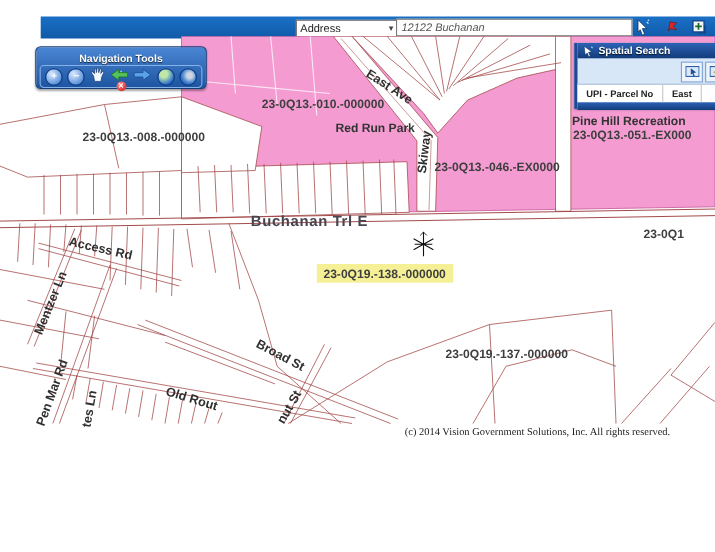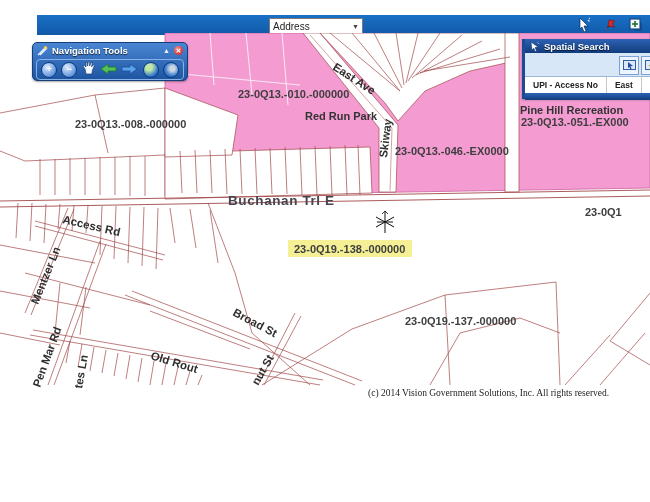--- a/index.html
+++ b/index.html
@@ -17,21 +17,21 @@
     border:1px solid #7a7a7a;font-size:10px;color:#555;font-style:italic;padding:0 4px;
     font-family:"Liberation Sans", sans-serif;}
   .tb-icons{position:absolute;left:538px;top:0;height:20px;display:flex;align-items:center;gap:8px;}
   .tb-ic{width:18px;height:18px;display:flex;align-items:center;justify-content:center;}
   .collapse{position:absolute;left:612px;top:0px;}
 
   
   .navtools{position:absolute;left:32px;top:42px;width:154px;height:37px;border-radius:5px;
     background:linear-gradient(#4a86d4,#1d54a0);border:1px solid #163e78;
     box-shadow:0 1px 2px rgba(0,0,0,.35);z-index:30;}
-  .navtools .tbar{display:flex;align-items:center;height:13px;padding:1px 4px 0 4px;gap:4px;}
+  .navtools .tbar{display:flex;align-items:center;height:13px;padding:1px 4px 0 4px;gap:4px;flex-direction:column;}
   .navtools .ttl{color:#fff;font-weight:bold;font-size:9.5px;text-shadow:0 1px 1px #123;flex:1;}
   .navtools .min{color:#eaf2ff;font-size:7px;line-height:7px;}
   .navtools .cls{width:9px;height:9px;border-radius:50%;background:radial-gradient(circle at 35% 30%,#ff8a8a,#c21414);
     color:#fff;font-size:6.5px;line-height:9px;text-align:center;font-weight:bold;}
   .navtools .tools{margin:2px 3px;height:19px;border:1px solid #86b2e8;border-radius:4px;
     display:flex;align-items:center;justify-content:space-around;padding:0 2px;}
   .mag{width:14px;height:14px;border-radius:50%;border:1px solid #0d3c80;
     background:radial-gradient(circle at 35% 30%,#dbeaff,#2e72cc);color:#fff;font-weight:bold;
     font-size:9px;line-height:13px;text-align:center;}
   .globe{width:14px;height:14px;border-radius:50%;border:1px solid #0d3c80;
@@ -66,20 +66,21 @@
 </head>
 <body>
 
 <div id="stage">
 
   <div class="topbar">
     <div class="addr-select">
       <span>Address</span>
       <span class="dd">▼</span>
     </div>
+    <input class="addr-input" value="12122 Buchanan" style="">
     <div class="tb-icons">
       <div class="tb-ic">
         <svg width="16" height="16" viewBox="0 0 16 16">
           <polygon points="4,1 12,9 8,9 10,14 8,15 6,10 4,12" fill="#ffffff" stroke="#0a2f60" stroke-width="0.7"></polygon>
           <path d="M12 3 l1.5 1.5 M13 1 l.9 .9" stroke="#bfe0ff" stroke-width="1.2"></path>
         </svg>
       </div>
       <div class="tb-ic">
         <svg width="16" height="16" viewBox="0 0 16 16">
           <path d="M3 13 L12 4" stroke="#5a2a2a" stroke-width="1.2"></path>
@@ -229,20 +230,20 @@
         </svg>
       </div>
       <div class="sp-btn" style="left:116px;">
         <svg width="13" height="11" viewBox="0 0 13 11">
           <rect x="0.5" y="0.5" width="12" height="9" fill="#dce9f8" stroke="#2d5fa8"></rect>
           <polygon points="8,1 4,6 6.4,6 4.6,10 10,4.6 7.4,4.6" fill="#f4c11a" stroke="#9c7606" stroke-width="0.4"></polygon>
         </svg>
       </div>
     </div>
     <div class="tabs">
-      <div class="sp-tab">UPI - Access No</div>
+      <div class="sp-tab">UPI - Parcel No</div>
       <div class="sp-tab">East</div>
     </div>
     <div class="bottom"></div>
   </div>
 
   <div class="copyright">(c) 2014 Vision Government Solutions, Inc. All rights reserved.</div>
 </div>
 
 </body></html>

